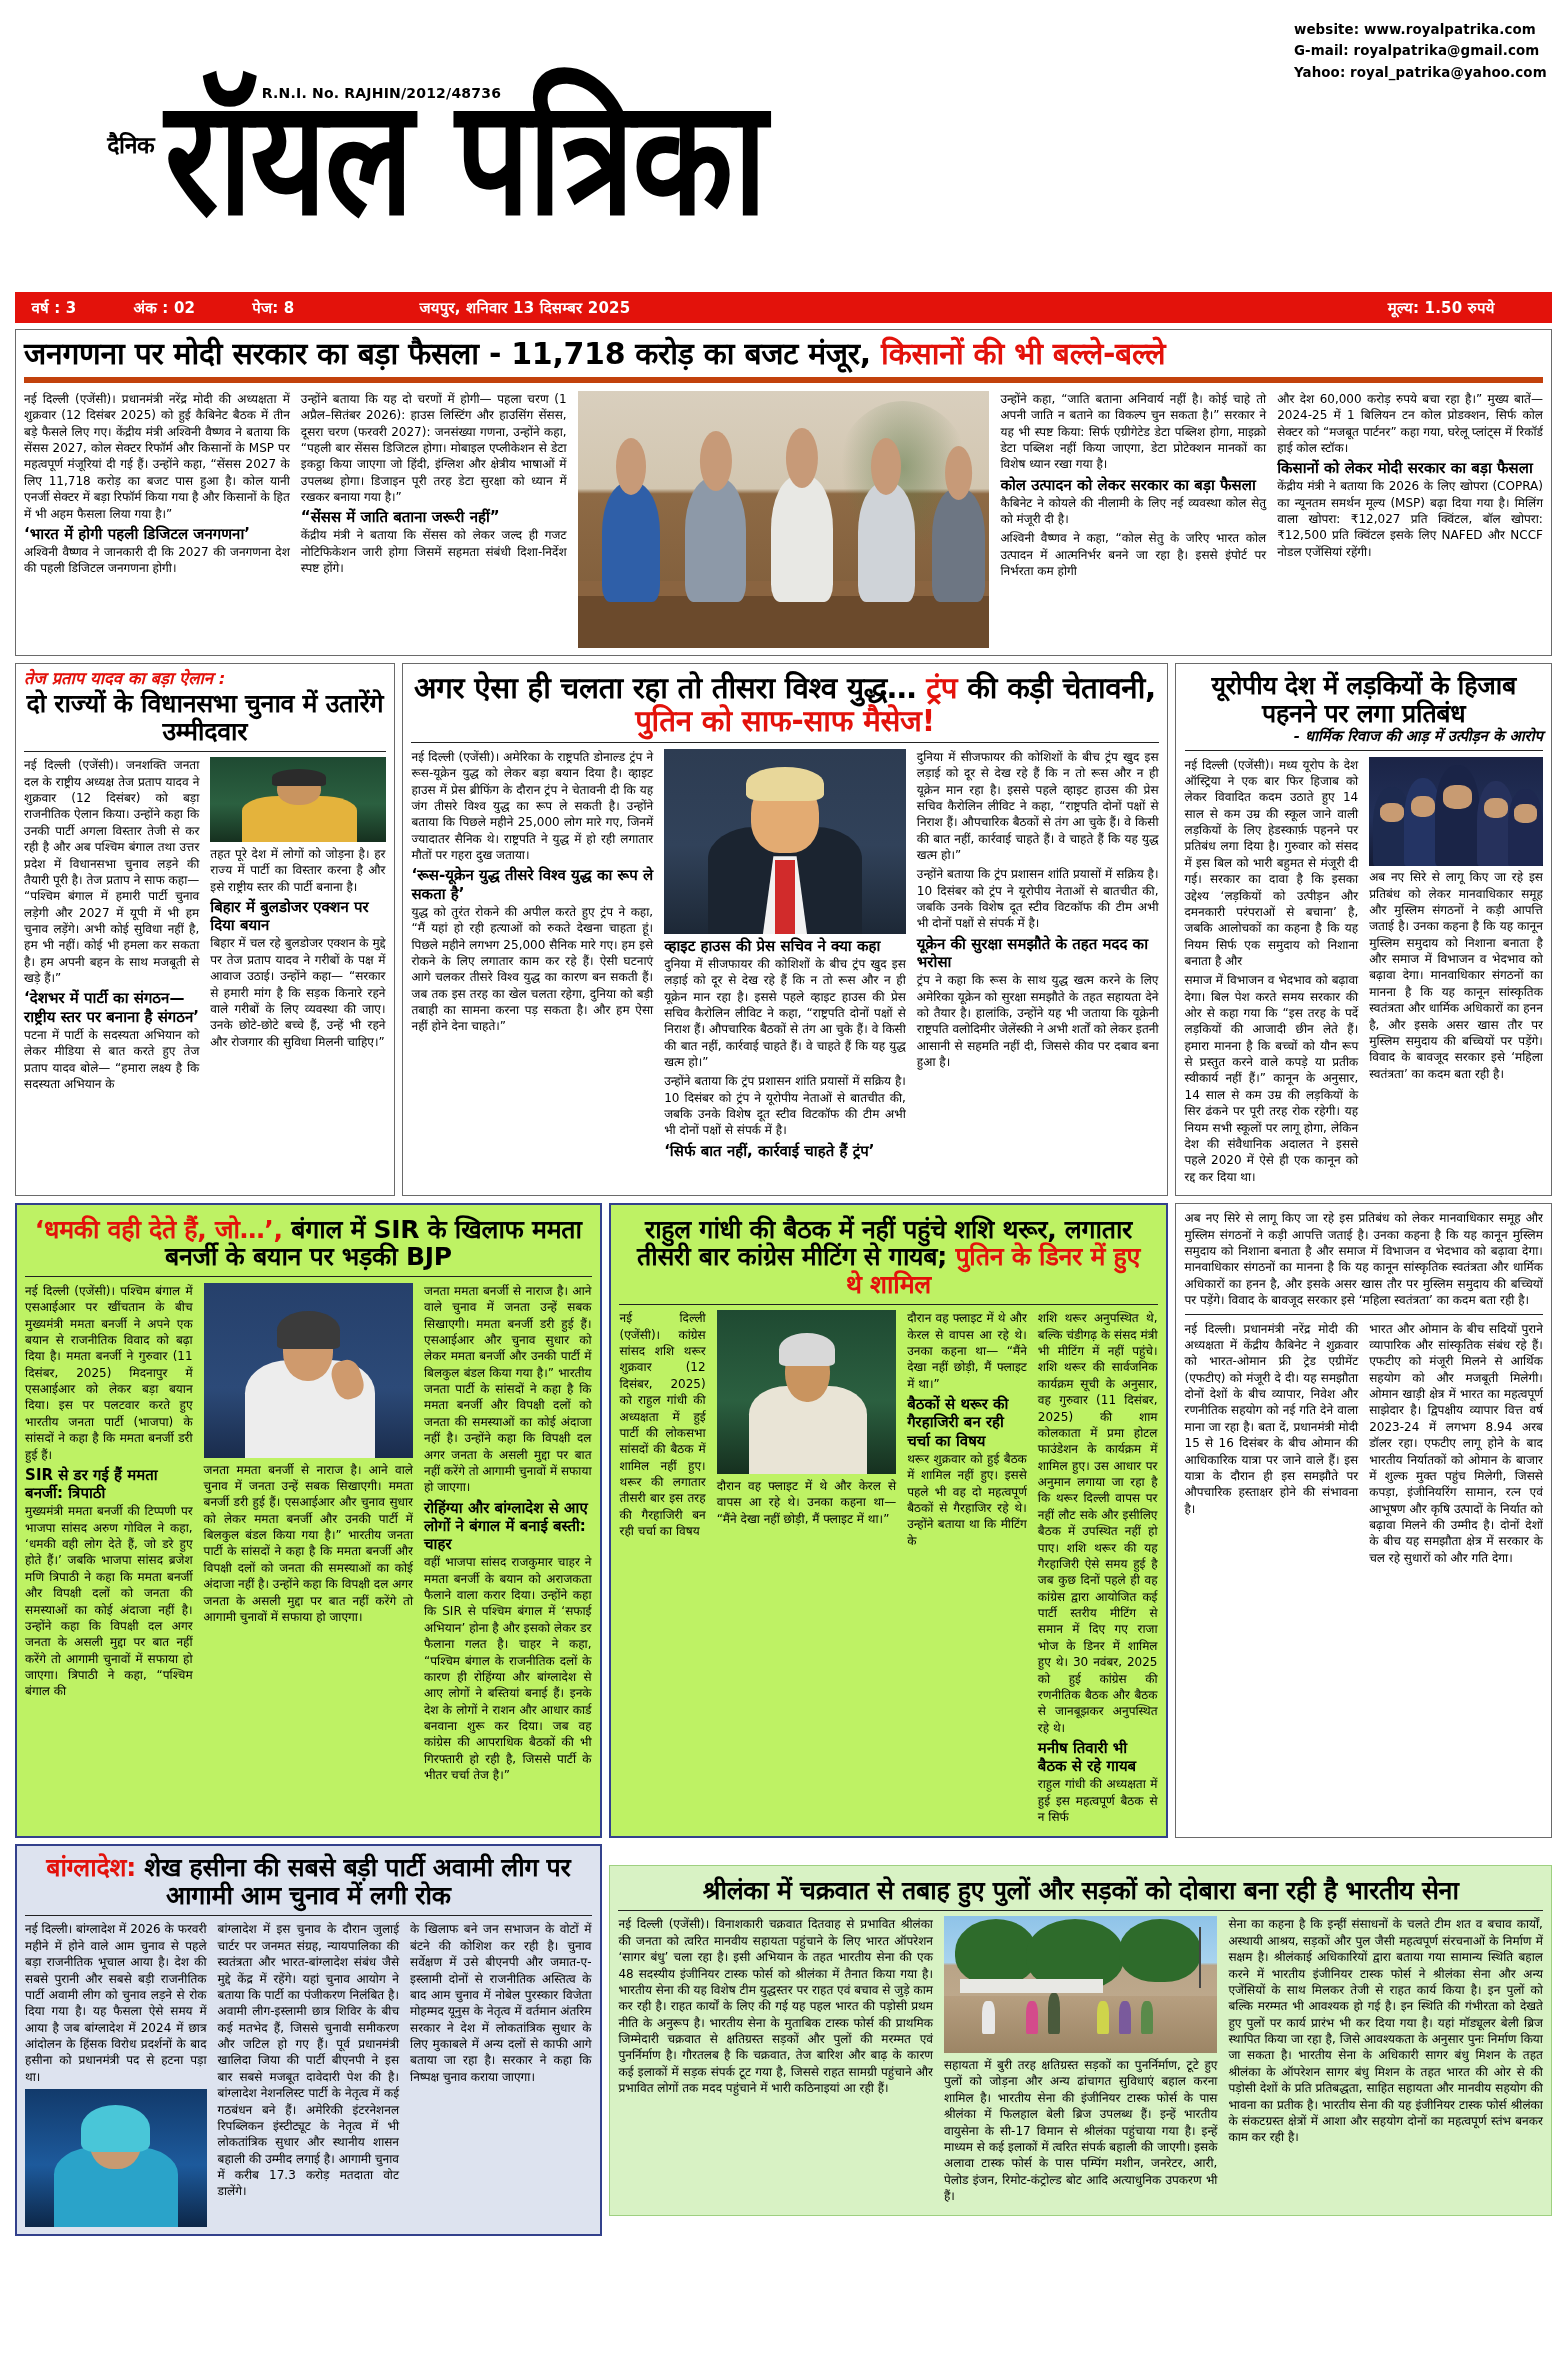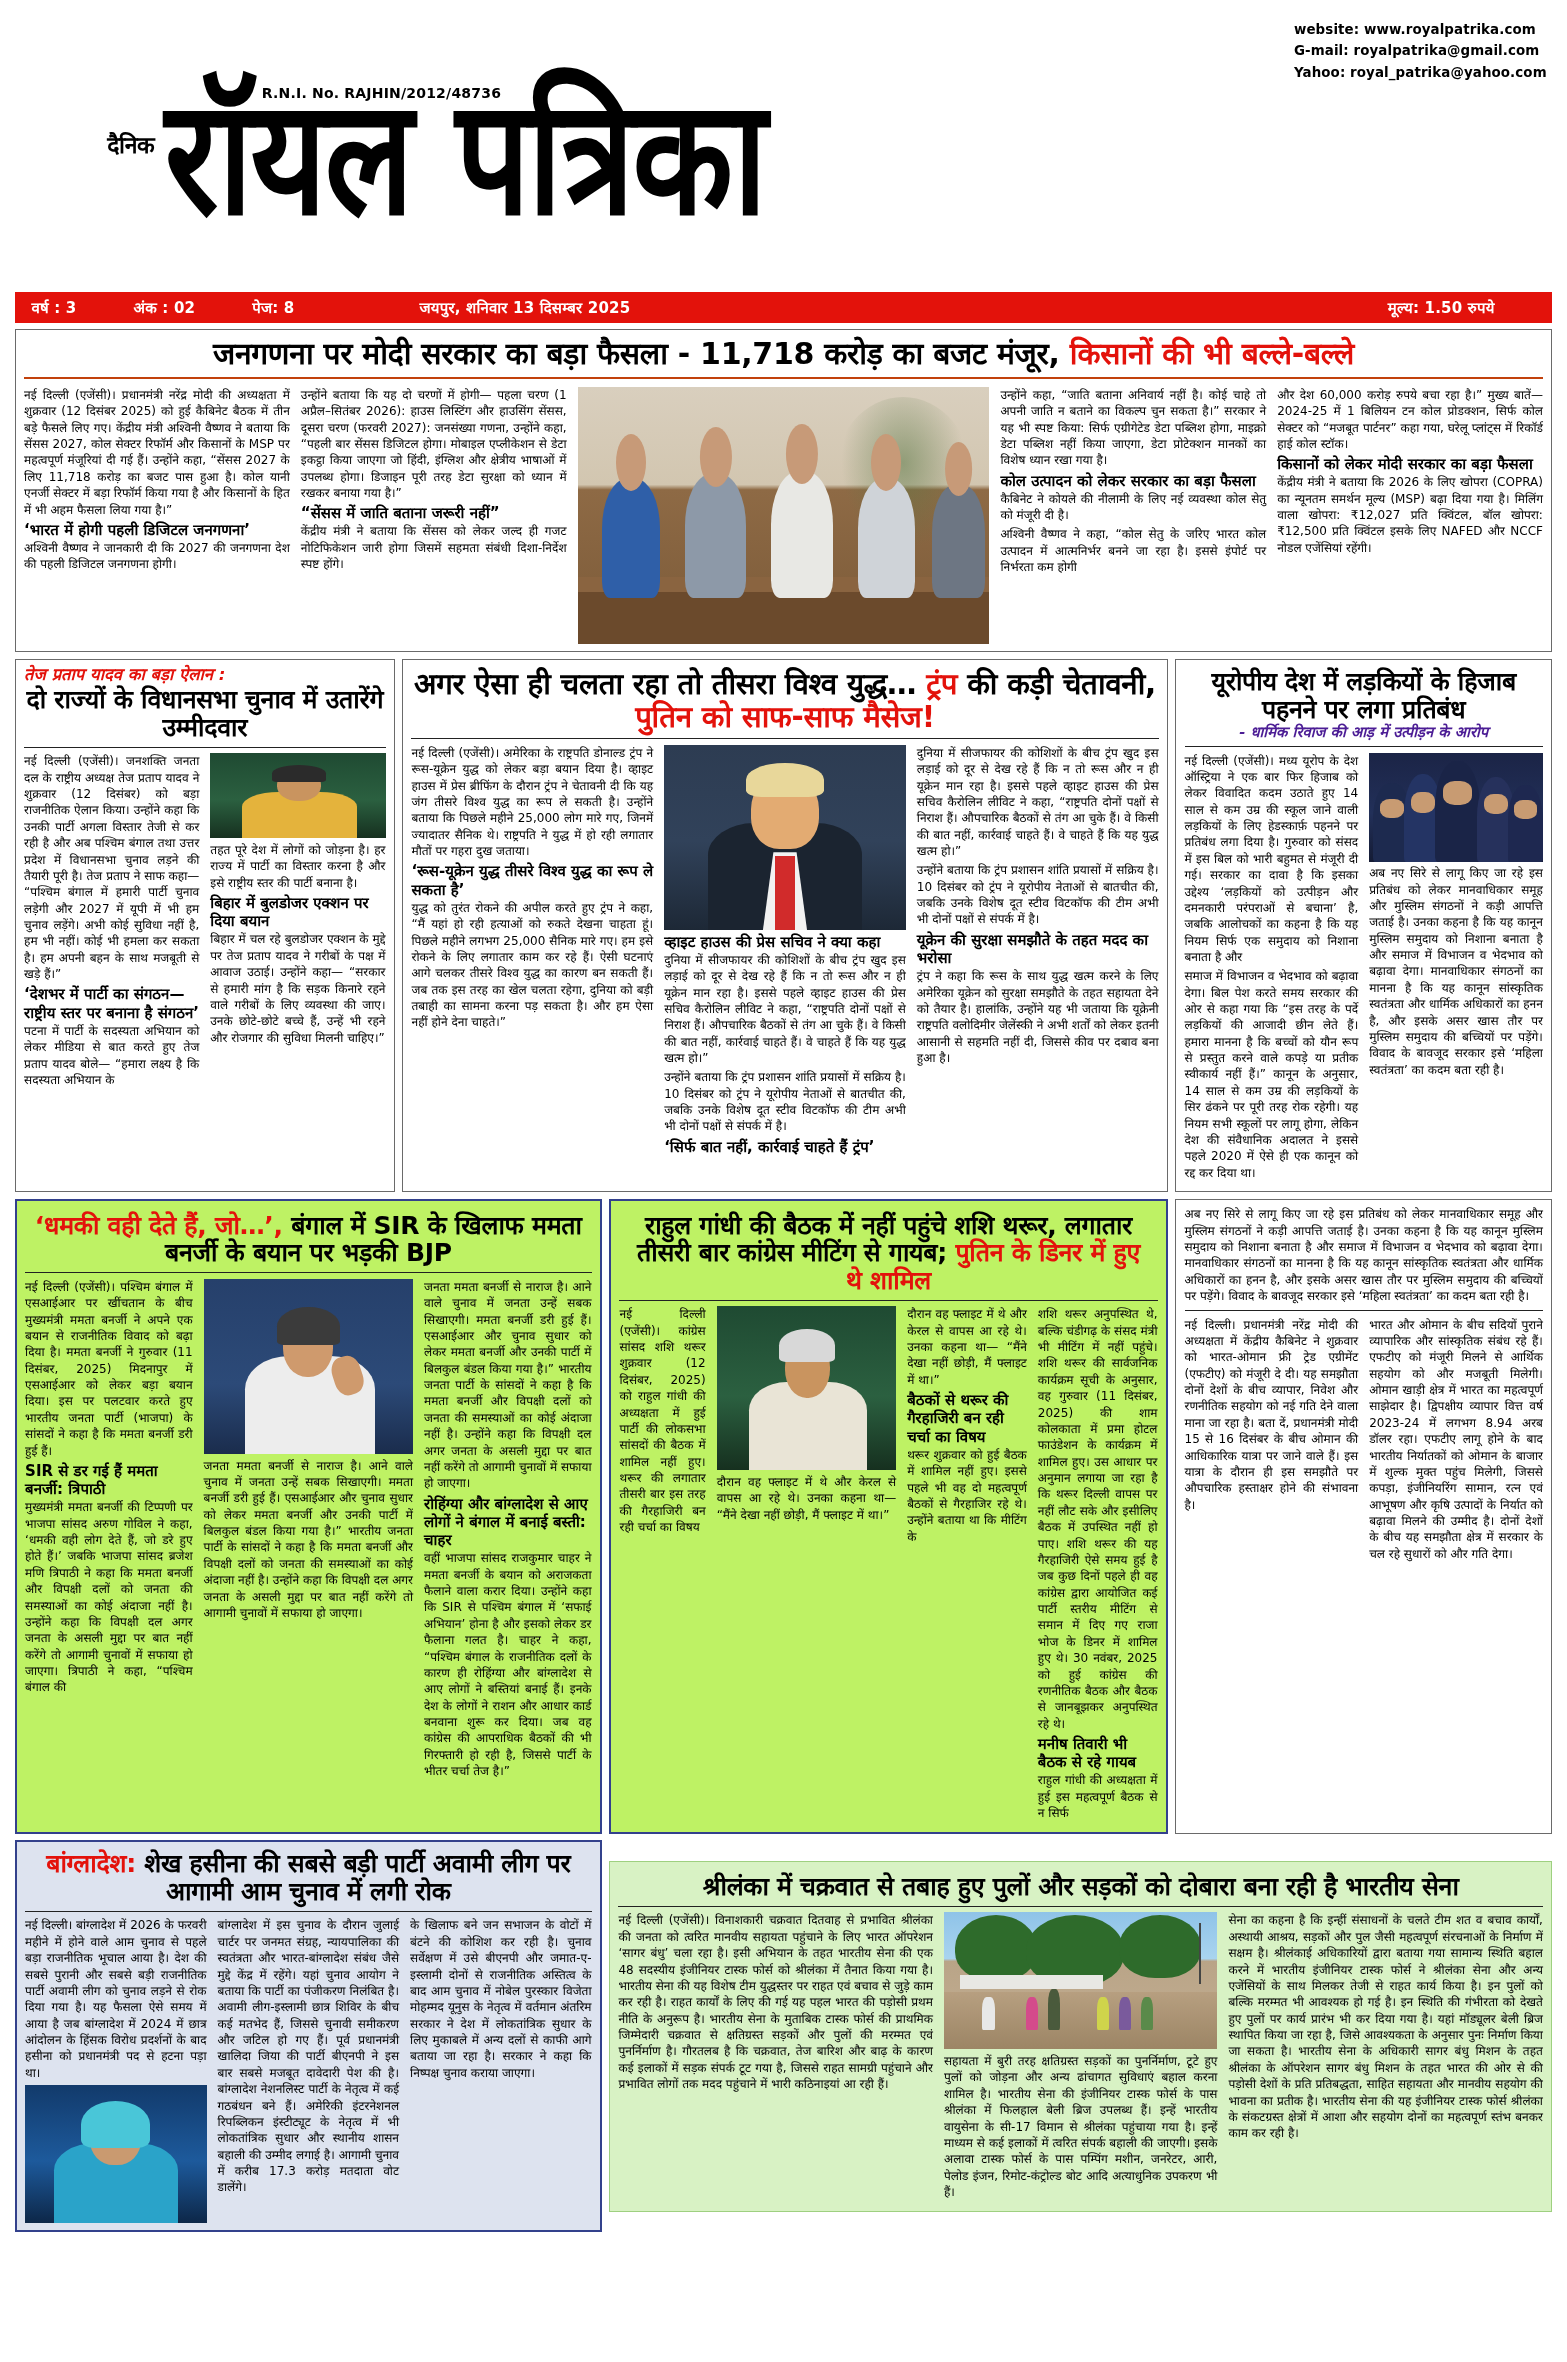--- a/index.html
+++ b/index.html
@@ -46,22 +46,22 @@
     padding: 0 16.6px; margin-top: 1.8px; letter-spacing: 0.2px;
   }
   .infobar .seg { margin-right: 57px; white-space: nowrap; }
   .infobar .date { margin-left: 68px; margin-right: auto; }
   .infobar .price { margin-left: auto; margin-right: 41px; }
 
   
   .block { border: 1.5px solid #6a6a6a; margin-top: 6.5px; padding: 6.5px 8.3px 7.4px 8.3px; background: #fff; }
 
   h1.lead-head {
-    font-size: 30px; font-weight: 700; text-align: center; line-height: 1.14;
-    border-bottom: 2px solid #c2410c; padding-bottom: 6.5px; margin-bottom: 7.4px;
+    font-size: 30px; font-weight: 700; text-align: left; line-height: 1.14;
+    border-bottom: 6px solid #c2410c; padding-bottom: 6.5px; margin-bottom: 7.4px;
     letter-spacing: -0.3px;
   }
   h1.lead-head .red { color: #e3120b; }
 
   
   .cols { display: flex; gap: 11px; }
   .col { flex: 1; min-width: 0; }
   p.body, .body {
     font-size: 12px; line-height: 1.365; text-align: justify;
     text-justify: inter-word; hyphens: auto; margin-bottom: 2.8px;
@@ -77,22 +77,22 @@
   .r2c { width: 377px; }
 
   .kicker { font-size: 16.6px; font-weight: 700; font-style: italic; color: #e3120b; line-height: 1.1; }
   h2.head2 {
     font-size: 25px; font-weight: 700; text-align: center; line-height: 1.1;
     letter-spacing: -0.3px; margin-top: 1.8px;
   }
   h2.head2 .red { color: #e3120b; }
   h2.head2.big { font-size: 29.5px; }
   .subkick {
-    font-size: 14.8px; font-weight: 700; font-style: italic; color: #4c1d95;
-    text-align: center; line-height: 1.12; margin-top: 0.9px;
+    font-size: 14.8px; font-weight: 700; font-style: italic; color: #000000;
+    text-align: right; line-height: 1.12; margin-top: 0.9px;
   }
   .hr-thin { border: 0; border-top: 1.5px solid #222; margin: 5.5px 0 5.5px 0; }
 
   
   .row3 { display: flex; gap: 7.4px; margin-top: 6.5px; align-items: stretch; }
   .r3a { width: 587px; }
   .r3b { flex: 1; }
   .r3c { width: 377px; }
 
   .tinted { background: #bef264; border: 2px solid #33418c; }

